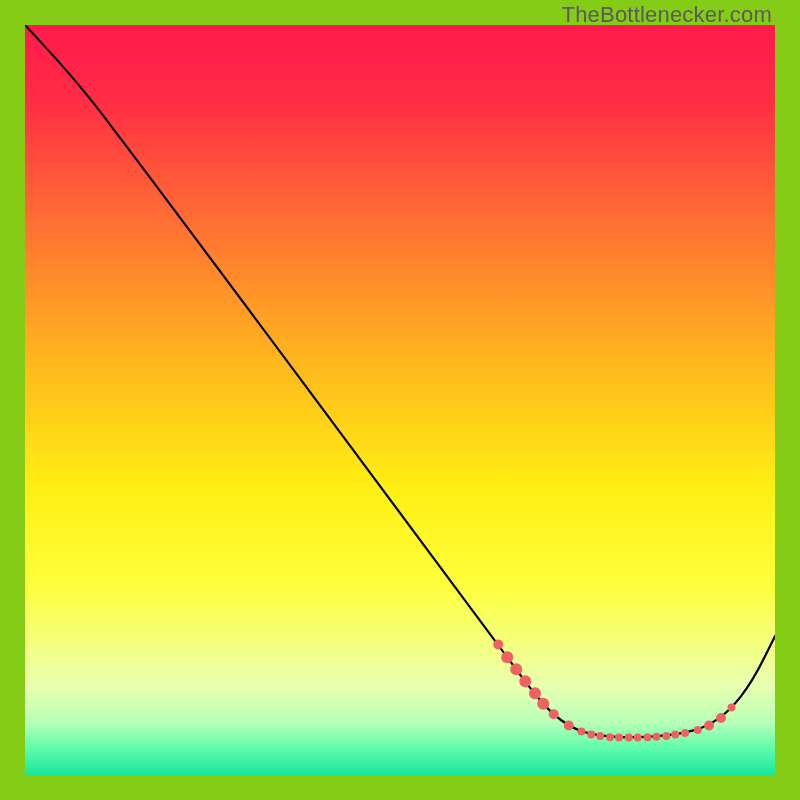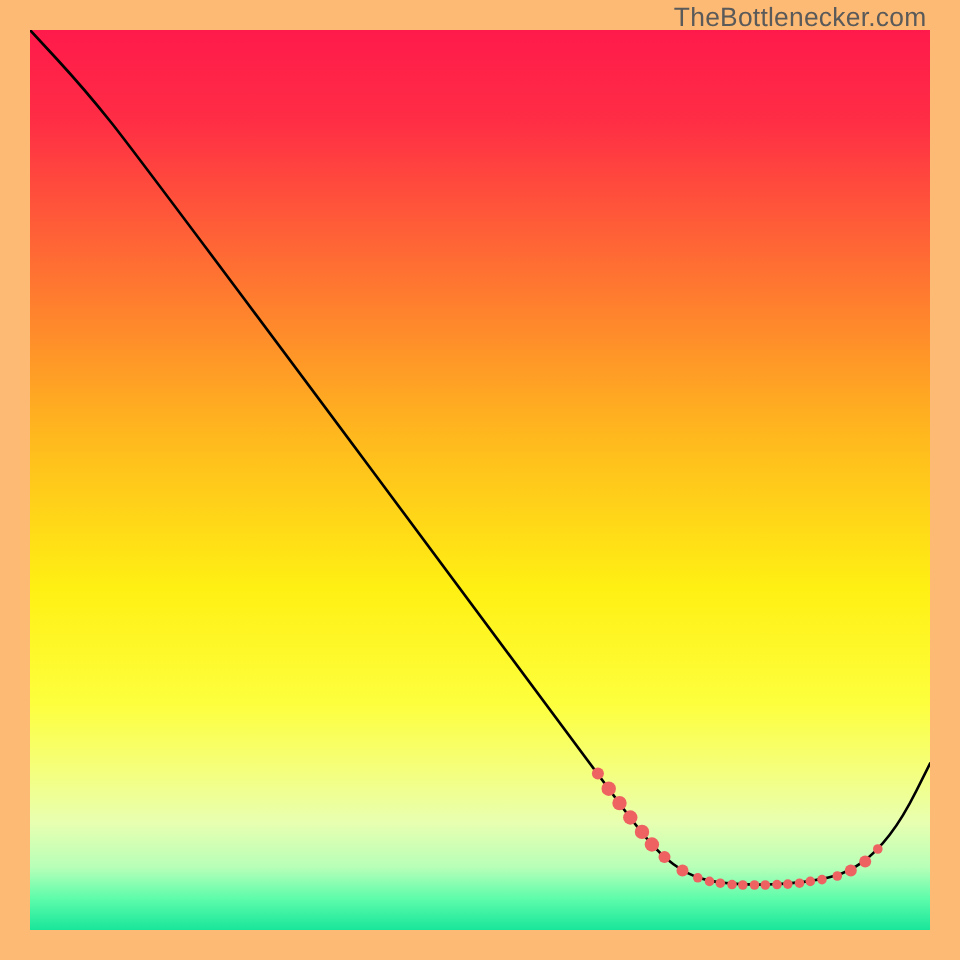--- a/index.html
+++ b/index.html
@@ -7,21 +7,21 @@
     padding: 0;
     width: 800px;
     height: 800px;
     background: #000;
     font-family: Arial, Helvetica, sans-serif;
   }
   .wrapper {
     position: relative;
     width: 800px;
     height: 800px;
-    background: #fdba74;
+    background: #84cc16;
   }
   .plot-area {
     position: absolute;
     left: 25px;
     top: 25px;
     width: 750px;
     height: 750px;
   }
   .gradient-bg {
     position: absolute;

